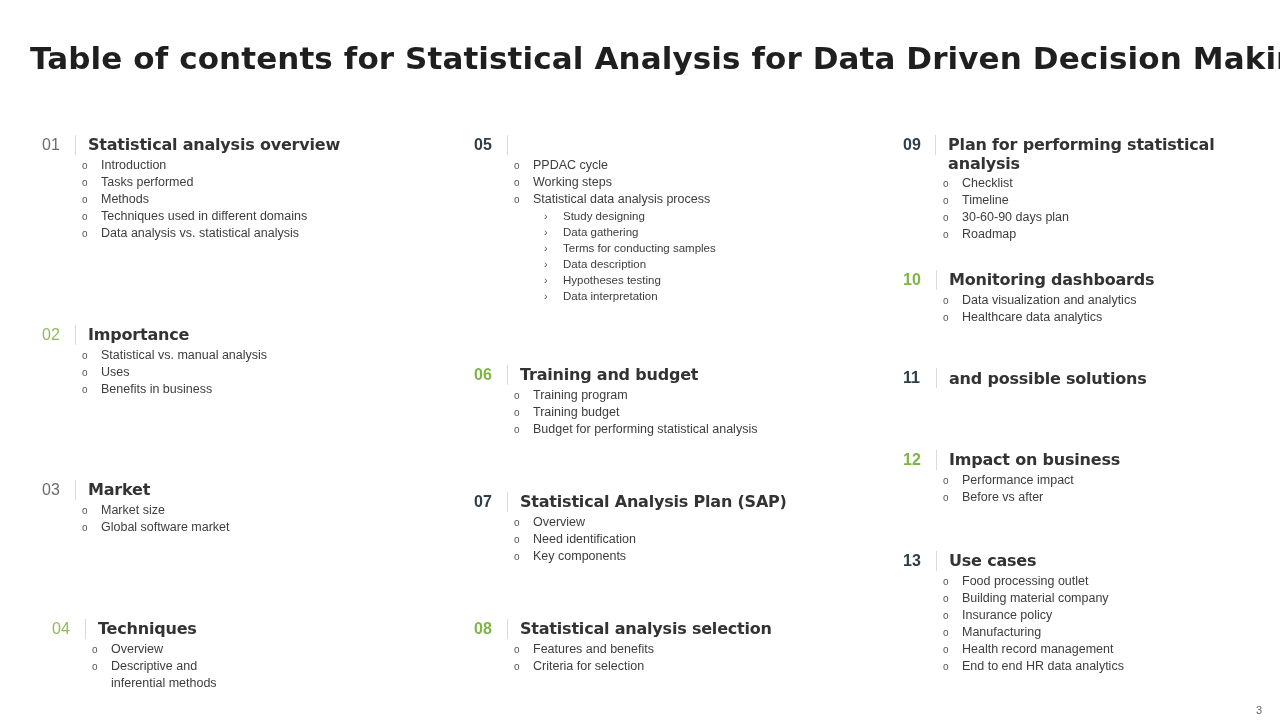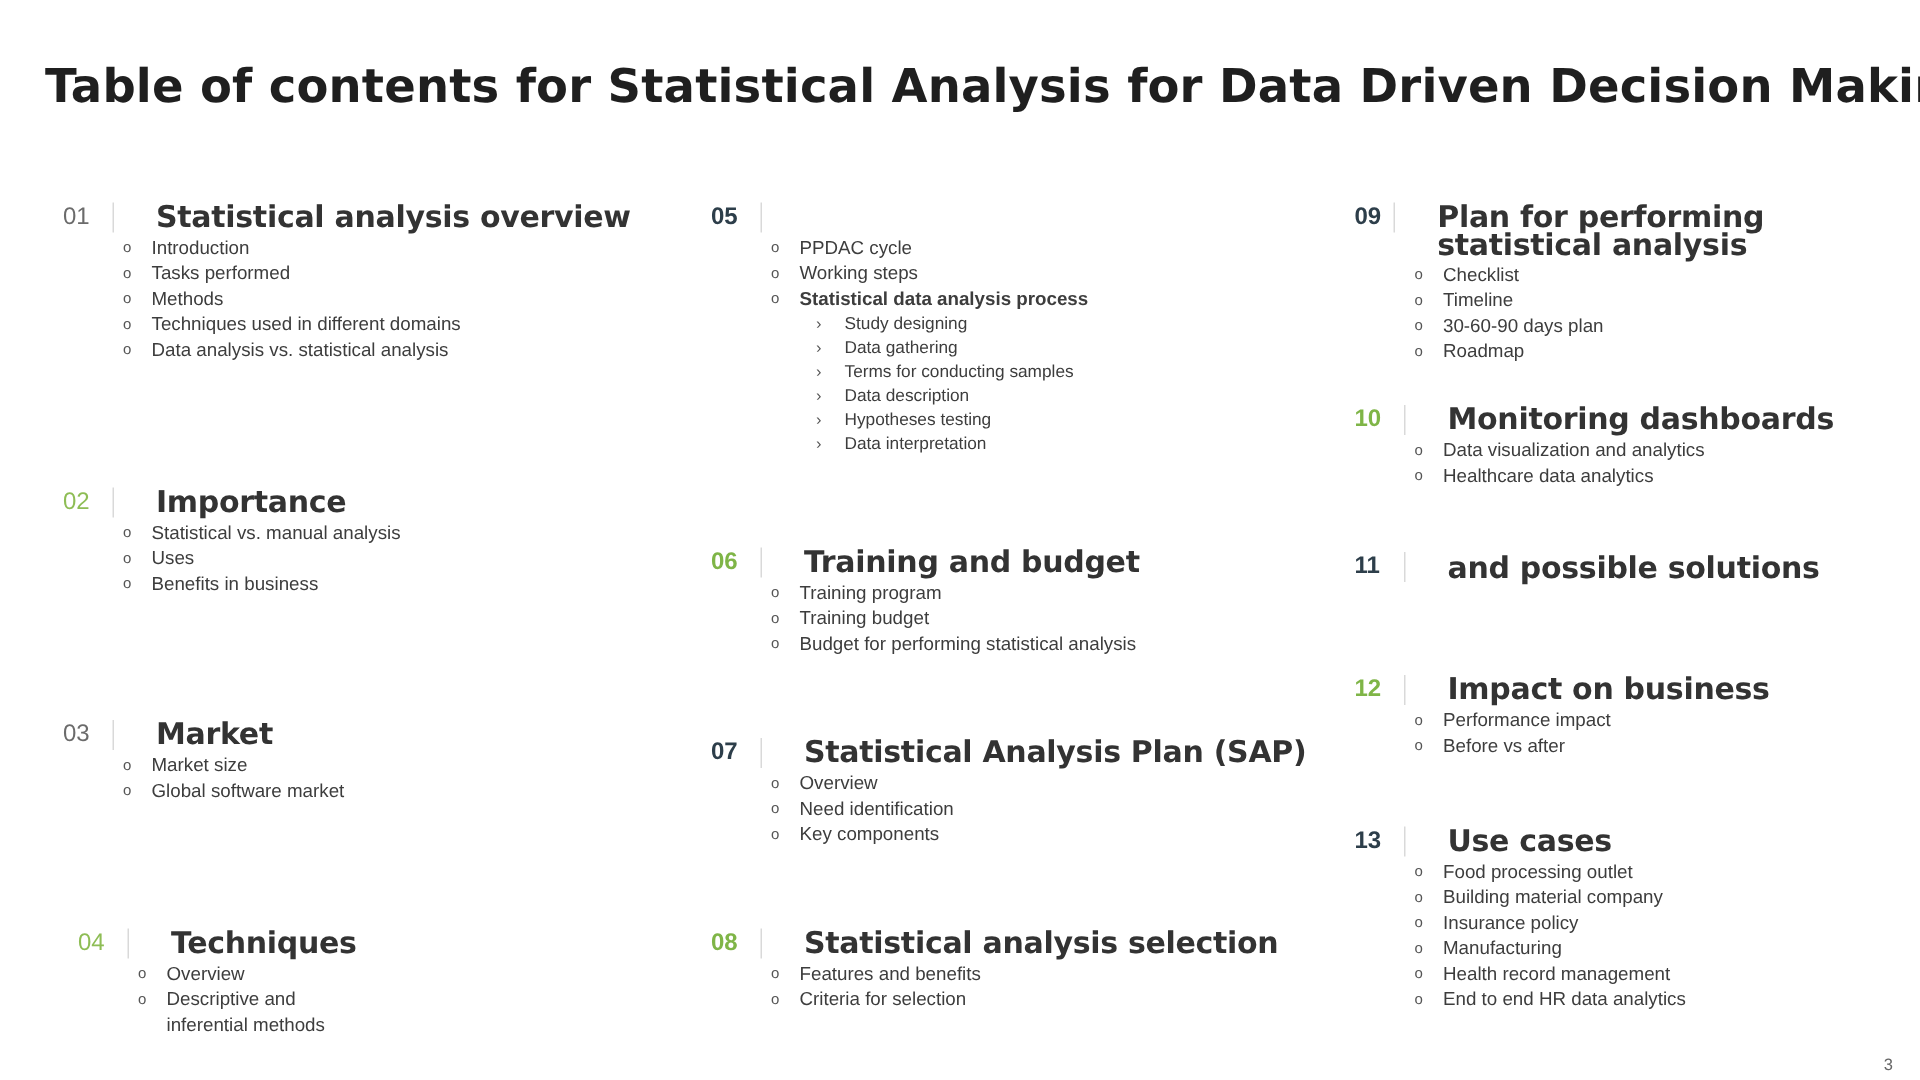--- a/index.html
+++ b/index.html
@@ -6,37 +6,37 @@
   body {
     width: 1280px; height: 720px; background: #ffffff; position: relative; overflow: hidden;
     font-family: "Liberation Sans", "DejaVu Sans", sans-serif; color: #3a3a3a;
   }
   .title {
     position: absolute; left: 30px; top: 40px;
     font-family: "DejaVu Sans", sans-serif; font-weight: bold; font-size: 31px;
     color: #1f1f1f; letter-spacing: 0.1px; white-space: nowrap;
   }
   .section { position: absolute; }
-  .sec-head { display: flex; align-items: flex-start; gap: 16px; }
+  .sec-head { display: flex; align-items: flex-start; }
   .num {
     width: 27px; font-size: 16px; line-height: 20px; font-weight: normal;
     padding-right: 6px; border-right: 1px solid #d9d9d9; margin-right: 12px; text-align: left;
   }
   .num.light-gray { color: #6b6b6b; font-weight: normal; }
   .num.light-green { color: #8ebd55; font-weight: normal; }
   .num.dark { color: #2d3e4a; font-weight: bold; }
   .num.green-bold { color: #7fb547; font-weight: bold; }
   .sec-title {
-    font-family: "DejaVu Sans", sans-serif; font-size: 20px; line-height: 19px;
+    font-family: "DejaVu Sans", sans-serif; font-size: 16px; line-height: 19px;
     color: #333333; font-weight: bold; letter-spacing: -0.2px;
   }
   .items { list-style: none; margin: 2px 0 0 0; padding: 0 0 0 40px; }
   .item { font-size: 12.5px; line-height: 17px; color: #3d3d3d; display: flex; }
   .bullet { width: 19px; flex: 0 0 19px; font-size: 10px; color: #555; line-height: 17px; }
-  .item.bold .txt { font-weight: bold; text-align: center; }
+  .item.bold .txt { font-weight: normal; text-align: center; }
   .subitems { list-style: none; margin: 0; padding: 0 0 0 70px; }
   .subitem { font-size: 11.5px; line-height: 16px; color: #3d3d3d; display: flex; }
   .sub-bullet { width: 19px; flex: 0 0 19px; font-size: 11px; color: #555; }
   .page-num { position: absolute; right: 18px; bottom: 4px; font-size: 11px; color: #666; }
 </style>
 </head>
 <body>
 
 <div class="title">Table of contents for Statistical Analysis for Data Driven Decision Making</div>
 

